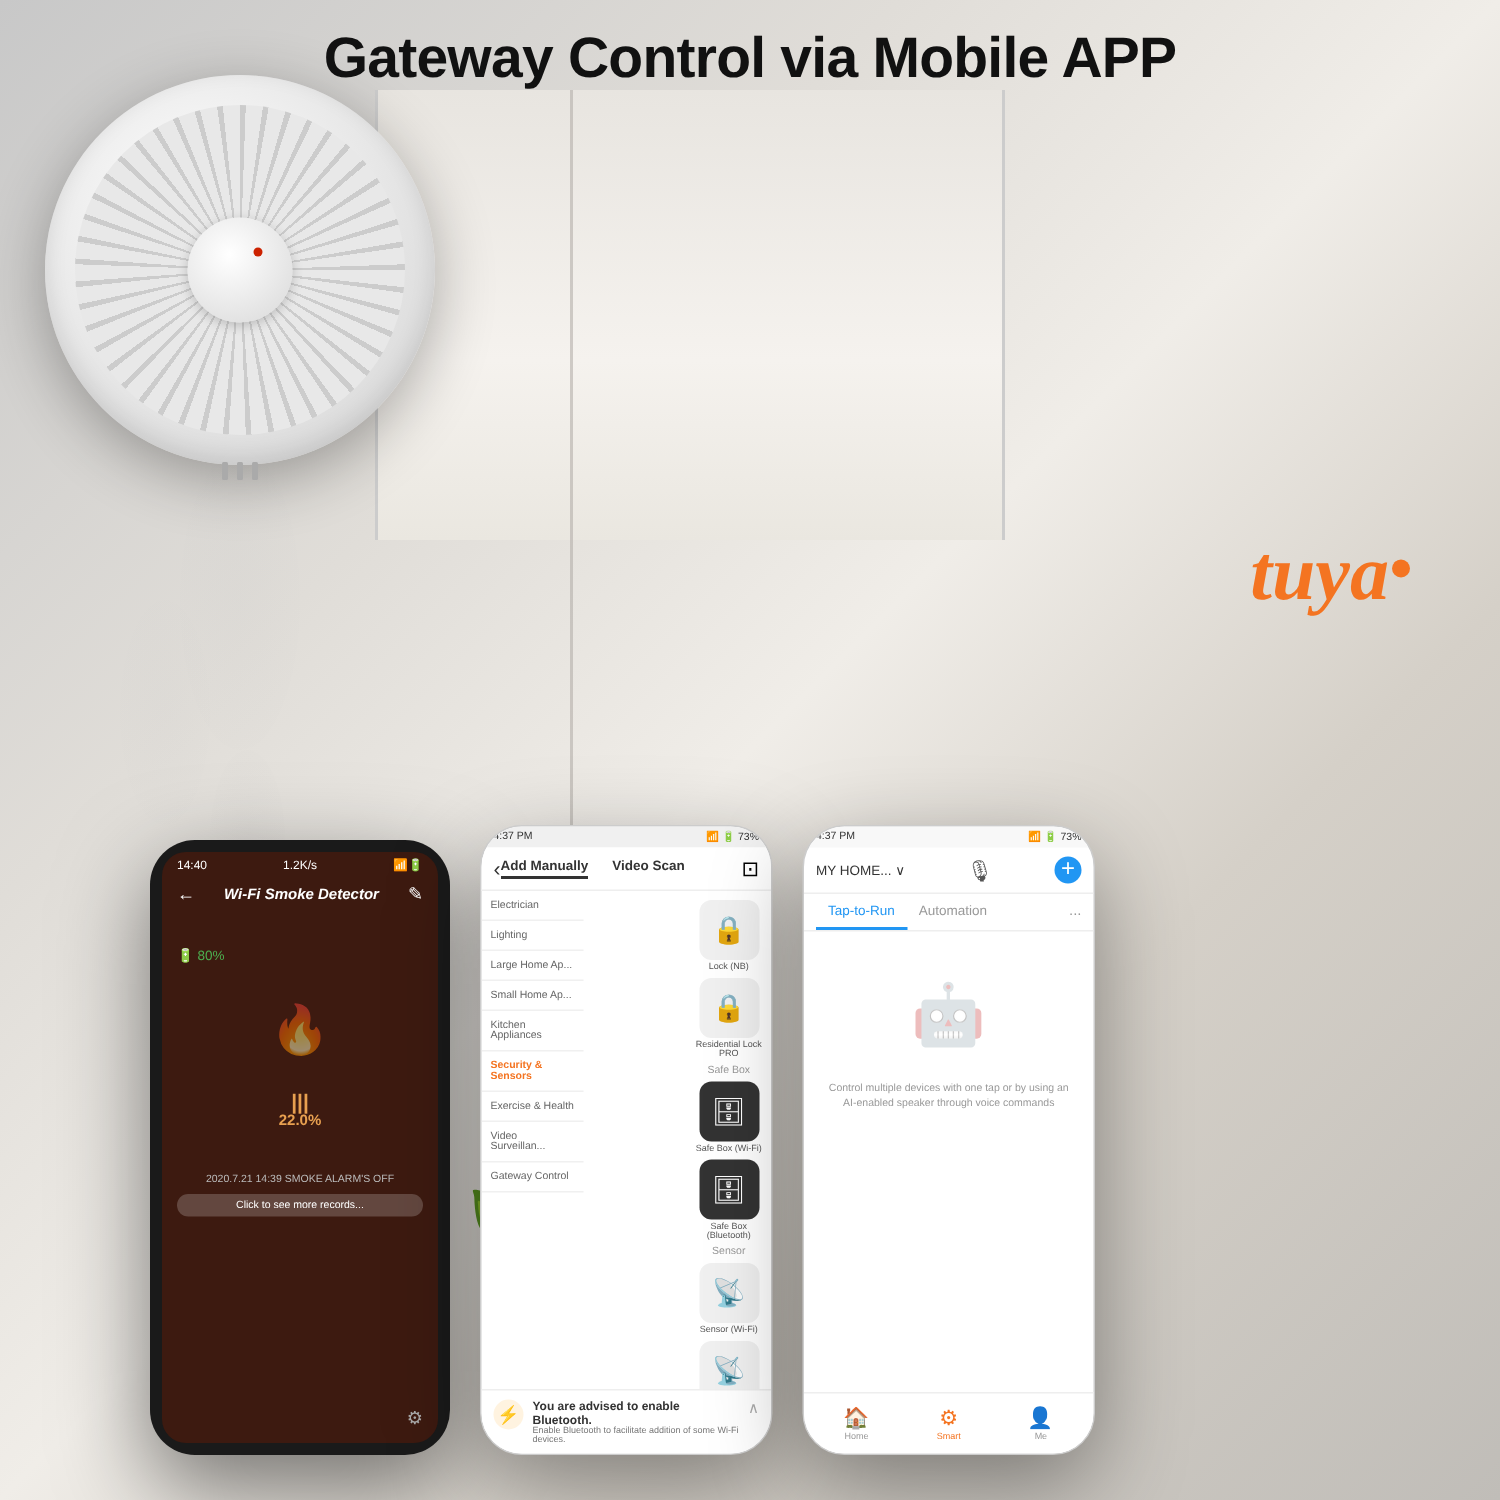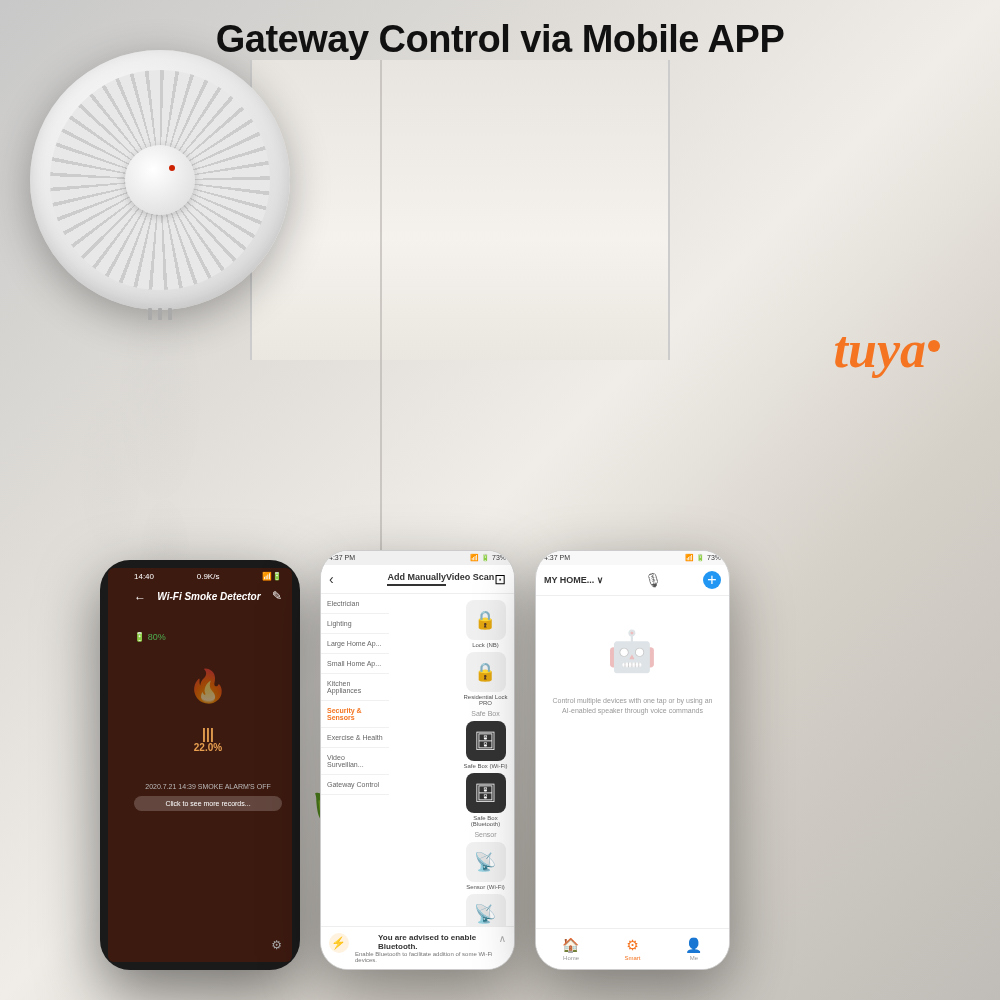--- a/index.html
+++ b/index.html
@@ -97,21 +97,21 @@
       font-size: 38px;
       font-weight: 900;
       color: #111;
       z-index: 50;
       letter-spacing: -0.5px;
     }
 
     
     .tuya-logo {
       position: absolute;
-      top: 320px; right: 60px;
+      top: 353px; right: 60px;
       z-index: 50;
       font-size: 52px;
       font-weight: 900;
       color: #f47421;
       font-style: italic;
       font-family: 'Georgia', serif;
     }
     .tuya-logo .wifi-dot {
       display: inline-block;
       width: 12px; height: 12px;
@@ -139,25 +139,24 @@
       height: 410px;
       background: #1a1a1a;
       border-radius: 30px;
       padding: 8px;
       box-shadow: 0 20px 60px rgba(0,0,0,0.5);
       position: relative;
     }
     .phone-main-screen {
       width: 100%;
       height: 100%;
-      border-radius: 6px;
+      border-radius: 16px;
       background: #3d1a10;
       overflow: hidden;
       position: relative;
-      padding-left: 16px;
     }
     .phone-status-bar {
       display: flex;
       justify-content: space-between;
       padding: 4px 10px;
       font-size: 8px;
       color: #fff;
     }
     .phone-header {
       display: flex;
@@ -249,22 +248,23 @@
     .add-title-bar {
       background: #fff;
       padding: 6px 8px;
       display: flex;
       align-items: center;
       justify-content: space-between;
       border-bottom: 1px solid #eee;
     }
     .add-tabs {
       display: flex;
+      gap: 16px;
       flex: 1;
-      justify-content: flex-end;
+      justify-content: flex-start;
     }
     .add-tab {
       font-size: 9px;
       font-weight: bold;
       color: #333;
       padding-bottom: 2px;
     }
     .add-tab.active {
       color: #333;
       border-bottom: 2px solid #333;
@@ -333,21 +333,20 @@
       background: #fff3e0;
       width: 20px; height: 20px;
       border-radius: 50%;
       display: flex; align-items: center; justify-content: center;
       flex-shrink: 0;
     }
     .bt-text-main {
       font-weight: bold;
       font-size: 8px;
       color: #333;
-      margin-left: 23px;
     }
     .bt-text-sub {
       font-size: 6px;
       color: #777;
     }
     .add-expand-btn {
       margin-left: auto;
       font-size: 10px;
       color: #aaa;
     }
@@ -373,21 +372,21 @@
     }
     .home-header {
       padding: 6px 8px;
       display: flex;
       align-items: center;
       justify-content: space-between;
       border-bottom: 1px solid #eee;
     }
     .home-title {
       font-size: 9px;
-      font-weight: bold;
+      font-weight: normal;
       color: #333;
     }
     .home-tabs {
       display: flex;
       border-bottom: 1px solid #eee;
       padding: 0 8px;
     }
     .home-tab {
       font-size: 9px;
       padding: 6px 8px;
@@ -489,21 +488,21 @@
 <div class="smoke-wisp" style="width:50px;height:120px;background:radial-gradient(ellipse,rgba(180,180,180,0.25),transparent);top:500px;left:140px;"></div>
 
 <div class="plant-area">🌿</div>
 
 <div class="phones-container">
 
   <div class="phone-main">
     <div class="phone-main-screen">
       <div class="phone-status-bar">
         <span>14:40</span>
-        <span>0.9K/s</span>
+        <span>1.2K/s</span>
         <span>📶🔋</span>
       </div>
       <div class="phone-header">
         <span style="color:#fff;font-size:12px;">←</span>
         <span class="phone-title">Wi-Fi Smoke Detector</span>
         <span style="color:#fff;font-size:12px;">✎</span>
       </div>
       <div class="battery-icon">
         🔋 <span>80%</span>
       </div>
@@ -596,20 +595,25 @@
   <div class="phone-home">
     <div class="home-status-bar">
       <span>4:37 PM</span>
       <span>📶 🔋 <span>73%</span></span>
     </div>
     <div class="home-header">
       <span class="home-title">MY HOME... ∨</span>
       <span style="font-size:14px;color:#555;">🎙</span>
       <span style="font-size:16px;color:#2196F3;background:#2196F3;color:#fff;width:18px;height:18px;border-radius:50%;display:flex;align-items:center;justify-content:center;">+</span>
     </div>
+    <div class="home-tabs">
+      <span class="home-tab active">Tap-to-Run</span>
+      <span class="home-tab">Automation</span>
+      <span style="margin-left:auto;font-size:10px;color:#999;padding:6px 0;">...</span>
+    </div>
     <div class="home-empty-area">
       <div class="home-empty-img">🤖</div>
       <div class="home-empty-text">Control multiple devices with one tap or by using an AI-enabled speaker through voice commands</div>
     </div>
     <div class="home-bottom-bar">
       <div class="home-bottom-item">
         <span class="home-bottom-icon">🏠</span>
         <span>Home</span>
       </div>
       <div class="home-bottom-item active">

